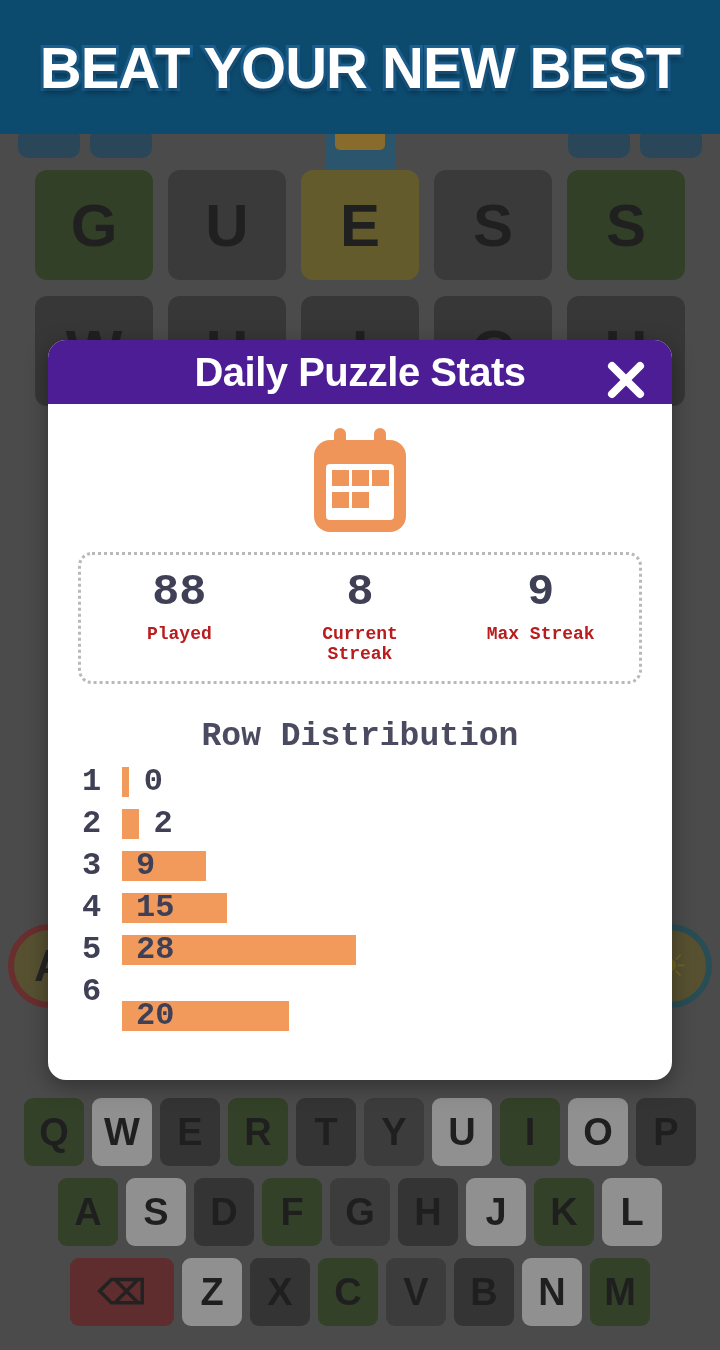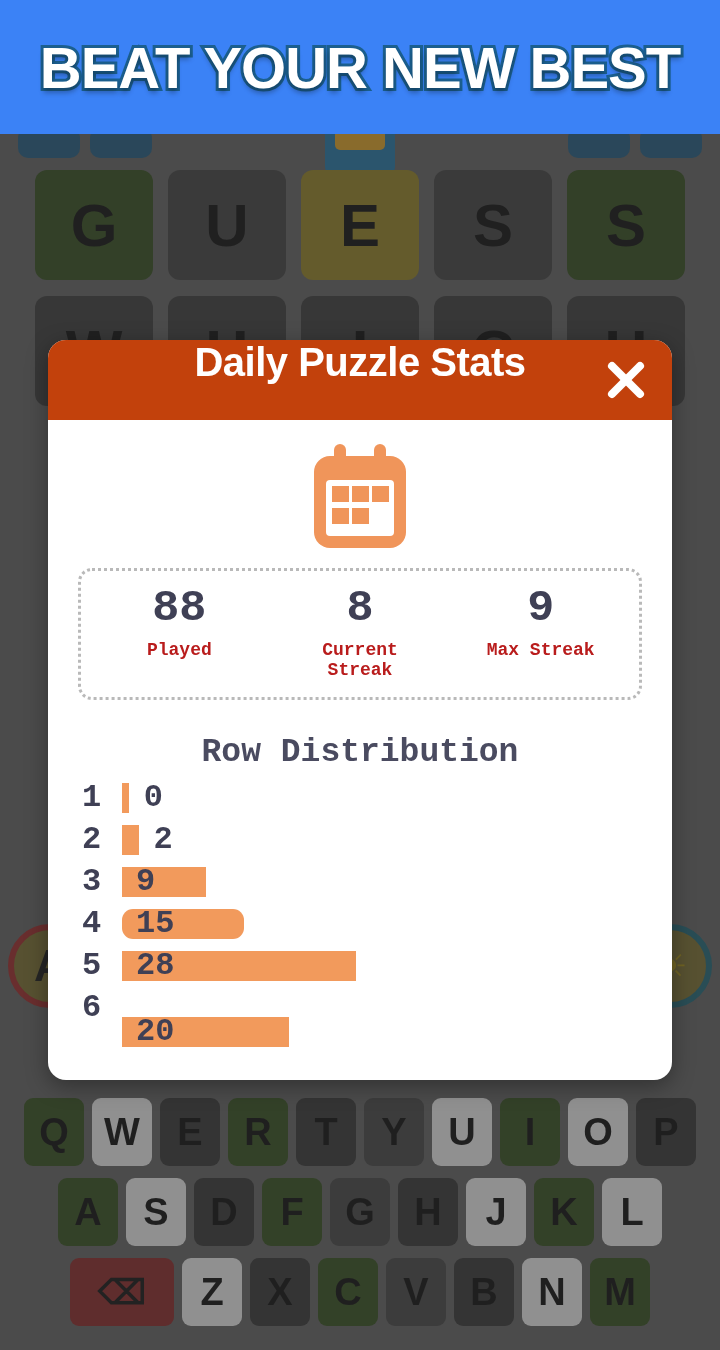--- a/index.html
+++ b/index.html
@@ -6,21 +6,21 @@
   html,body { width:720px; height:1350px; overflow:hidden; }
   body {
     font-family:"Liberation Sans", sans-serif;
     background:#5a5a5a;
     position:relative;
   }
 
   
   .banner{
     position:absolute; left:0; top:0; width:720px; height:134px;
-    background:#3b82f6; display:flex; align-items:center; justify-content:center;
+    background:#0c4a6e; display:flex; align-items:center; justify-content:center;
     z-index:40;
   }
   .banner-text{
     font-size:58px; font-weight:bold; letter-spacing:-1px; color:#ffffff;
     -webkit-text-stroke:6px #1b5f8f; paint-order:stroke fill;
     text-shadow:0 5px 5px rgba(0,0,0,.28);
     white-space:nowrap;
   }
 
   
@@ -94,22 +94,22 @@
     background:rgba(60,60,60,.45); z-index:10;
   }
 
   
   .modal{
     position:absolute; left:48px; top:340px; width:624px; height:740px;
     background:#ffffff; border-radius:18px; z-index:30; overflow:hidden;
     box-shadow:0 6px 22px rgba(0,0,0,.35);
   }
   .modal-head{
-    position:relative; height:80px; background:#c2410c;
-    display:flex; align-items:flex-start; justify-content:center;
+    position:relative; height:64px; background:#4c1d95;
+    display:flex; align-items:center; justify-content:center;
   }
   .modal-title{
     font-size:40px; font-weight:bold; color:#ffffff; letter-spacing:-.5px;
   }
   .close-btn{
     position:absolute; right:18px; top:12px; width:56px; height:56px;
     display:flex; align-items:center; justify-content:center;
   }
   .close-btn svg{ display:block; }
 
@@ -291,21 +291,21 @@
         </div>
       </div>
       <div class="dist-row">
         <div class="dist-idx">3</div>
         <div class="bar" style="width: 83.5px;">
           <span class="bar-val">9</span>
         </div>
       </div>
       <div class="dist-row">
         <div class="dist-idx">4</div>
-        <div class="bar" style="width: 122px; border-radius: 11px;">
+        <div class="bar" style="width: 105px;">
           <span class="bar-val">15</span>
         </div>
       </div>
       <div class="dist-row">
         <div class="dist-idx">5</div>
         <div class="bar" style="width: 233.8px;">
           <span class="bar-val">28</span>
         </div>
       </div>
       <div class="dist-row">

